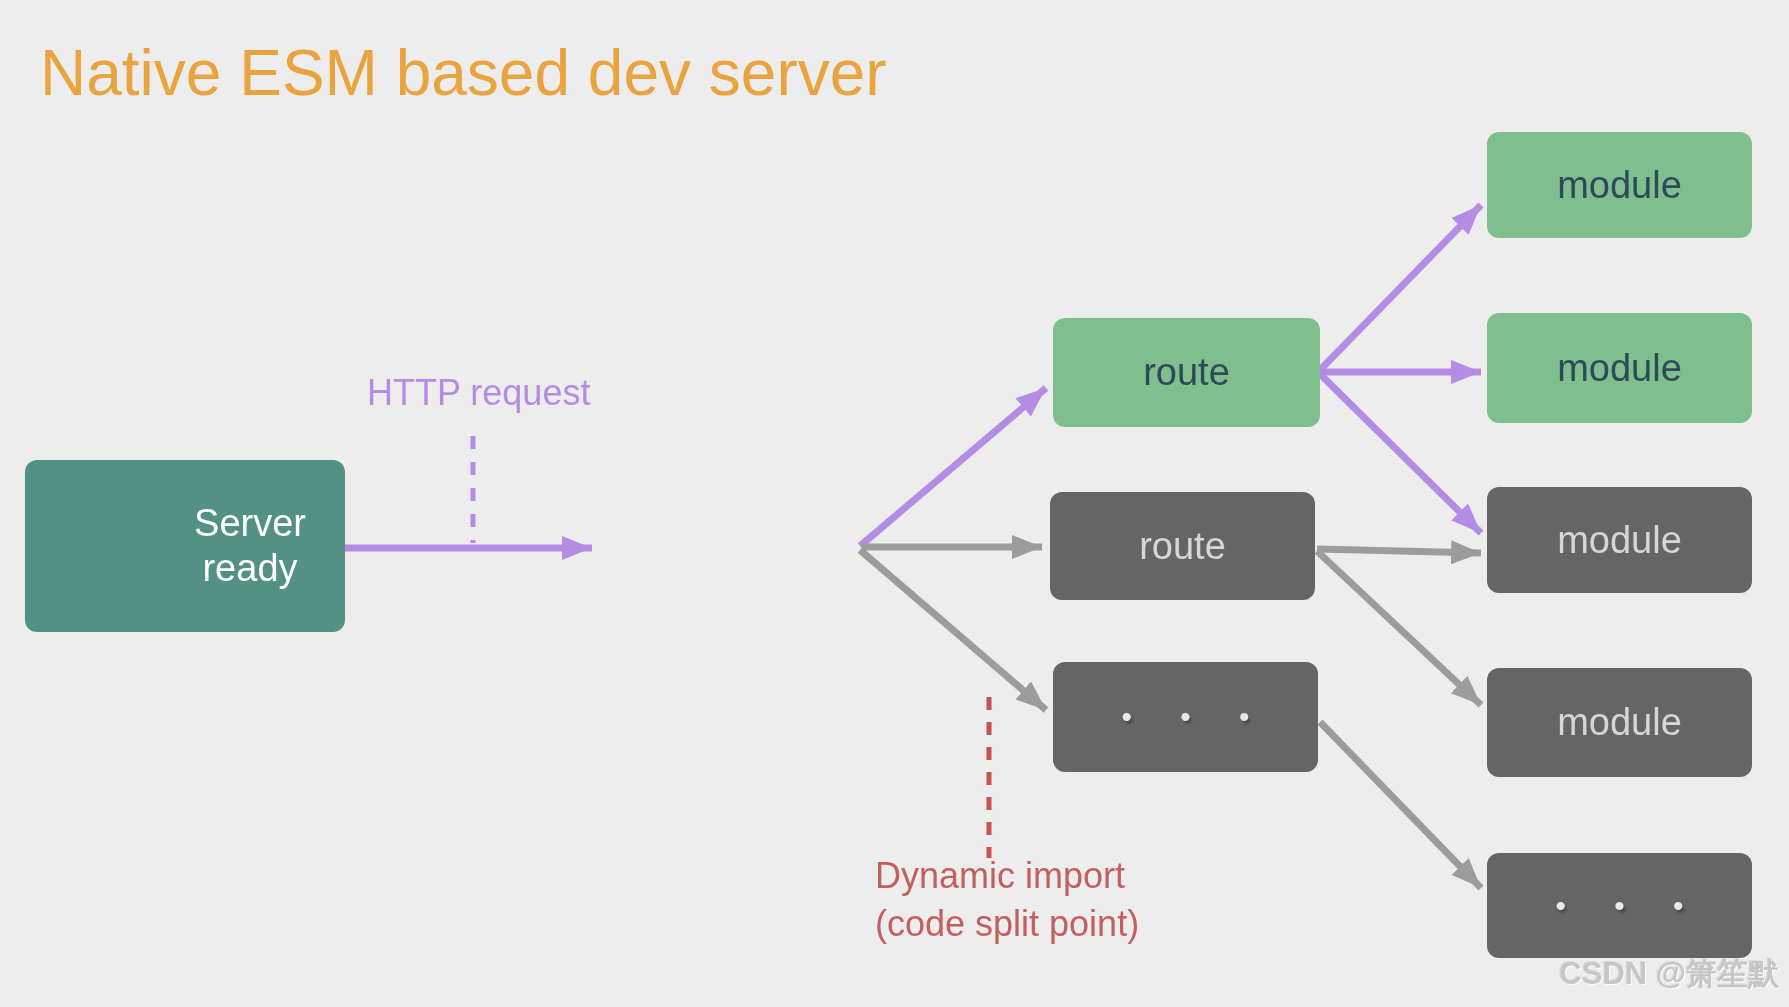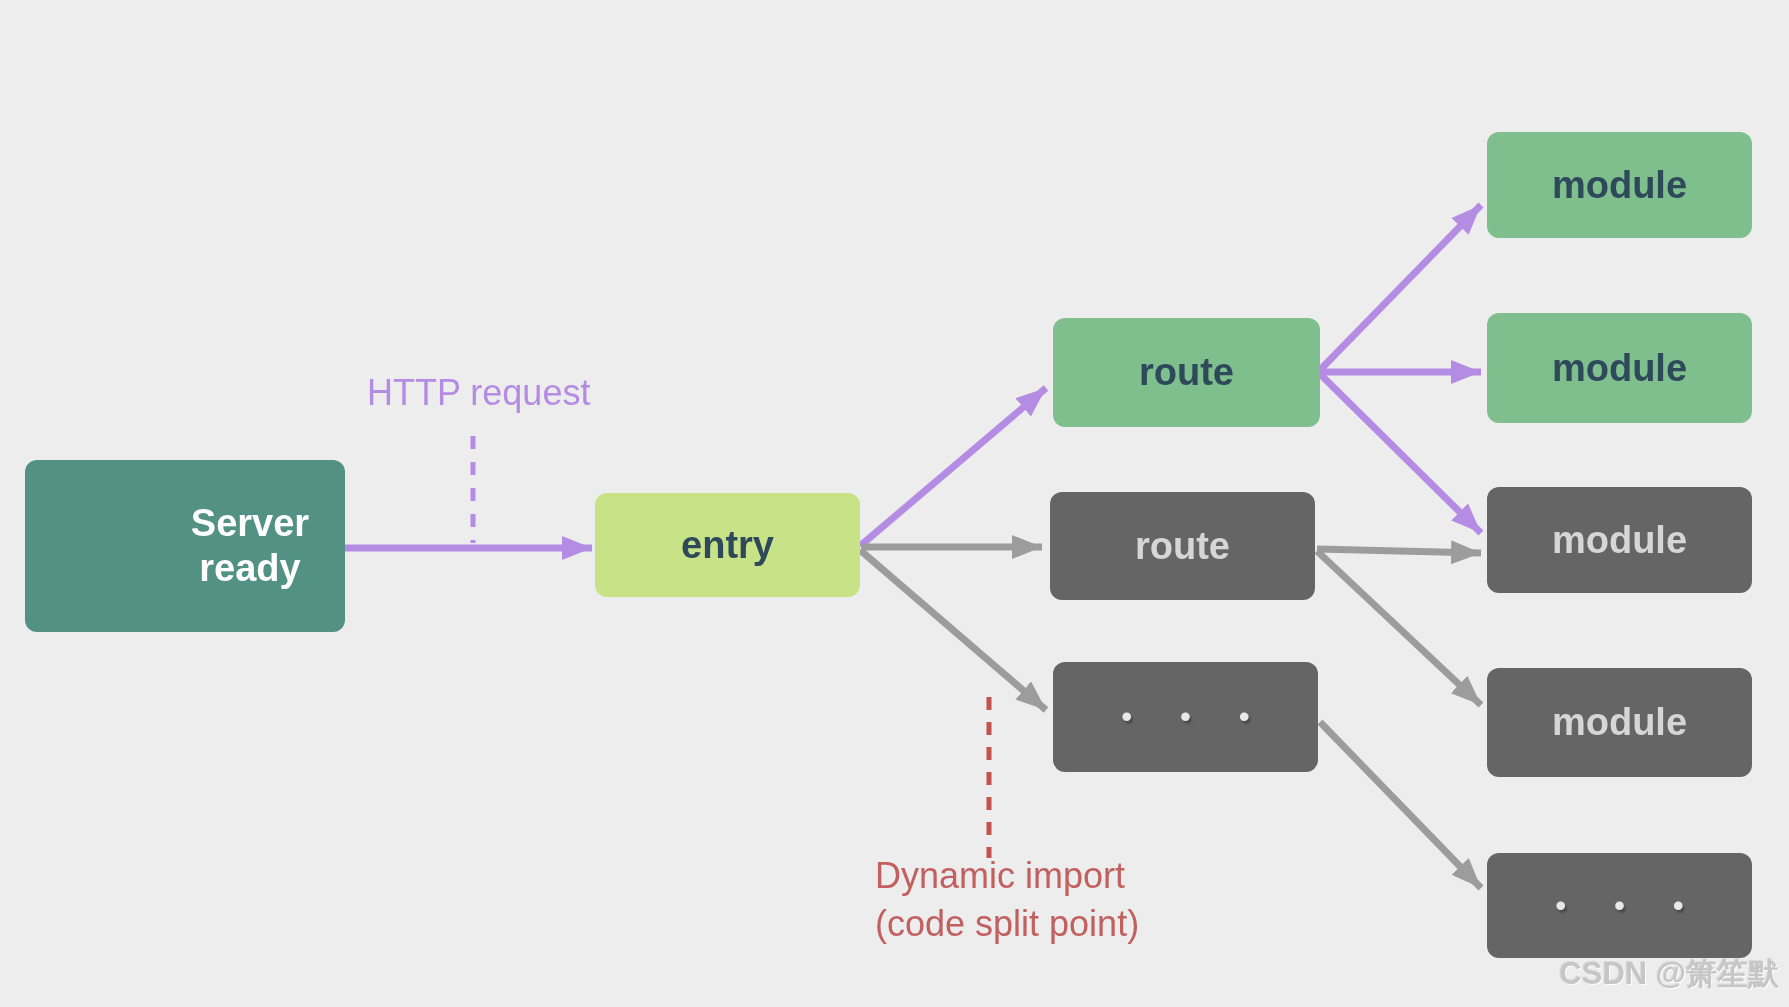--- a/index.html
+++ b/index.html
@@ -21,21 +21,21 @@
     color:var(--title,#e9a440);white-space:nowrap;
   }
   svg.arrows{position:absolute;left:0;top:0;width:1789px;height:1007px;}
   .ap{stroke:var(--purple,#b58ce3);stroke-width:7;fill:none;}
   .ag{stroke:var(--gray-arrow,#9c9c9c);stroke-width:7;fill:none;}
   .dash-p{stroke:var(--purple,#b58ce3);stroke-width:5;stroke-dasharray:13 13;fill:none;}
   .dash-r{stroke:var(--red-line,#c4534f);stroke-width:5;stroke-dasharray:13 12;fill:none;}
   .node{
     position:absolute;border-radius:12px;
     display:flex;align-items:center;justify-content:center;
-    font-weight:700;font-size:38px;text-align:center;
+    font-weight:400;font-size:38px;text-align:center;
   }
   .node.teal{background:var(--teal-box,#529184);color:var(--white-text,#fff);}
   .node.lime{background:var(--lime-box,#c8e387);color:var(--dark-text,#2e4a5a);}
   .node.green{background:var(--green-box,#7fbf8d);color:var(--dark-text,#2e4a5a);}
   .node.dark{background:var(--dark-box,#656565);color:var(--light-text,#d6d6d6);}
   .node .wrap{display:block;width:190px;line-height:1.18;}
   .node .dots{
     font-size:30px;letter-spacing:20px;color:#e8e8e8;
     text-shadow:2px 3px 2px rgba(0,0,0,.25);padding-left:20px;
   }
@@ -48,20 +48,21 @@
     text-shadow:1px 1px 0 rgba(255,255,255,.9), -1px -1px 0 rgba(180,180,180,.35);
     white-space:nowrap;
     font-weight:bold;
   }
 </style>
 </head>
 <body>
 
 <div class="stage">
 
+  <h1 class="title">Native ESM based dev server</h1>
 
   <svg class="arrows" viewBox="0 0 1789 1007" aria-hidden="true">
     <defs>
       <marker id="headP" markerUnits="userSpaceOnUse" markerWidth="32" markerHeight="26" refX="30" refY="12" orient="auto">
         <polygon points="0,0 30,12 0,24" style="fill:var(--purple,#b58ce3)"></polygon>
       </marker>
       <marker id="headG" markerUnits="userSpaceOnUse" markerWidth="32" markerHeight="26" refX="30" refY="12" orient="auto">
         <polygon points="0,0 30,12 0,24" style="fill:var(--gray-arrow,#9c9c9c)"></polygon>
       </marker>
     </defs>
@@ -81,23 +82,20 @@
     <line class="ag" x1="1317" y1="549" x2="1481" y2="553" marker-end="url(#headG)"></line>
     <line class="ag" x1="1317" y1="551" x2="1481" y2="705" marker-end="url(#headG)"></line>
 
     <line class="ag" x1="1320" y1="722" x2="1481" y2="888" marker-end="url(#headG)"></line>
   </svg>
 
   <div class="node teal" style="left:25px;top:460px;width:320px;height:172px;justify-content:flex-end;">
     <span class="wrap">Server ready</span>
   </div>
 
-  <div class="node lime" style="left:595px;top:493px;width:265px;height:104px;">
-    <span>entry</span>
-  </div>
 
   <div class="node green" style="left:1053px;top:318px;width:267px;height:109px;">
     <span>route</span>
   </div>
 
   <div class="node dark" style="left:1050px;top:492px;width:265px;height:108px;">
     <span>route</span>
   </div>
 
   <div class="node dark" style="left:1053px;top:662px;width:265px;height:110px;">

